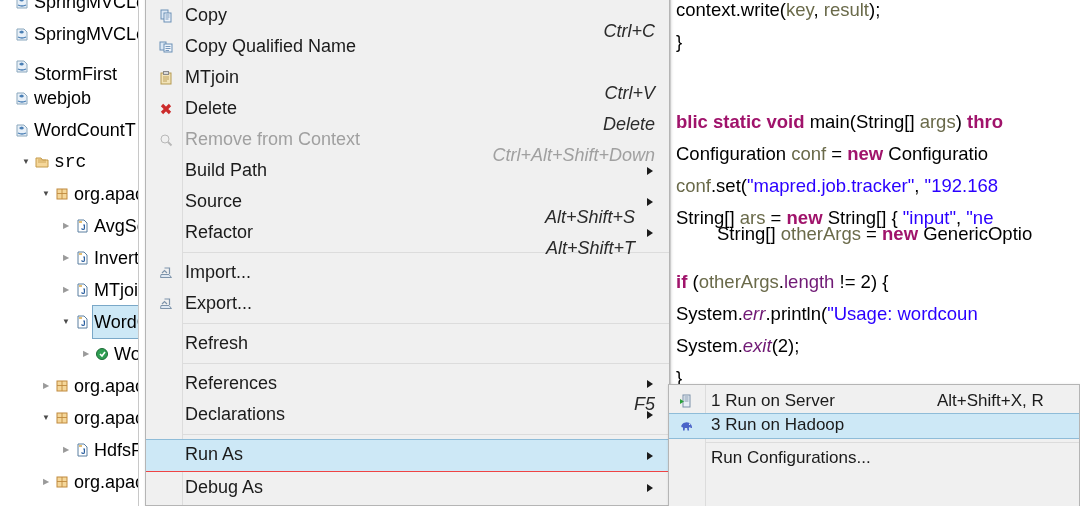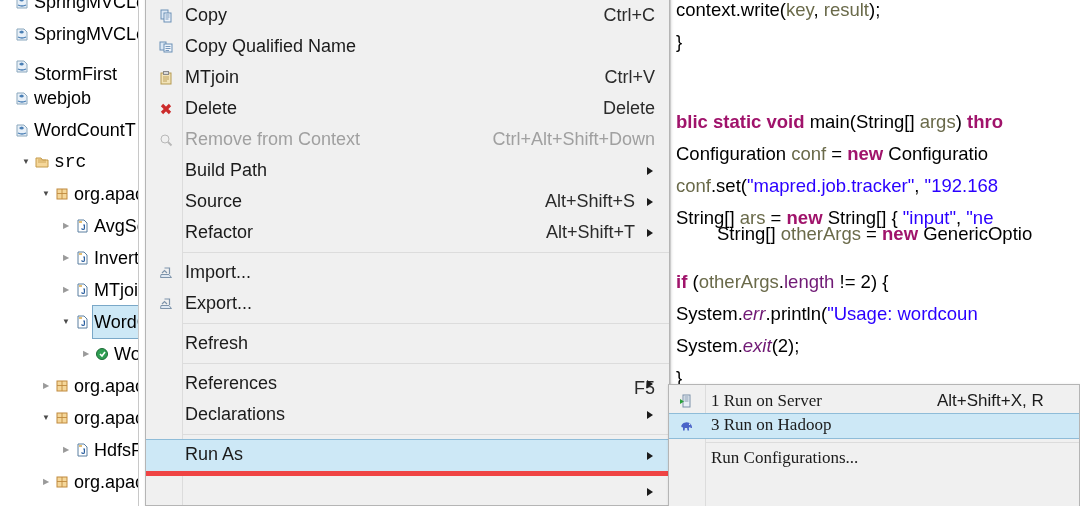--- a/index.html
+++ b/index.html
@@ -59,34 +59,34 @@
   }
   .mi{
     position:relative;height:31px;line-height:31px;
     font-size:18px;color:#1b1b1b;white-space:nowrap;
   }
   .mi .mi-ico{
     position:absolute;left:10px;top:0;width:20px;height:31px;
     display:flex;align-items:center;justify-content:center;
   }
   .mi .mi-label{position:absolute;left:39px;top:0;}
-  .mi .mi-accel{position:absolute;right:34px;top:0;color:#2b2b2b;}
+  .mi .mi-accel{position:absolute;right:34px;top:16px;color:#2b2b2b;font-style:italic;}
   .mi .mi-arrow{
     position:absolute;right:14px;top:0;width:10px;height:31px;
     display:flex;align-items:center;justify-content:center;
   }
   .mi .mi-arrow i{
     display:block;width:0;height:0;
     border-left:6px solid #1b1b1b;
     border-top:4px solid transparent;
     border-bottom:4px solid transparent;
   }
   .mi.disabled .mi-label,.mi.disabled .mi-accel{color:#a0a0a0;}
   .mi.selected{
-    background:#cde8f6;border-top:1px solid #8fbcd8;border-bottom:5px solid #ef4444;
+    background:#cde8f6;border-top:1px solid #8fbcd8;border-bottom:1px solid #ef4444;
     height:31px;line-height:29px;
   }
   .sep{height:1px;background:#dcdcdc;margin:4px 0 4px 36px;}
 
   
   #submenu{
     position:absolute;left:668px;top:384px;width:412px;height:130px;
     background:#f0f0f0;border:1px solid #b5b5b5;
     box-shadow:1px 1px 3px rgba(0,0,0,.18);
     box-sizing:border-box;
@@ -96,21 +96,21 @@
     background:#f0f0f0;border-right:1px solid #dcdcdc;
   }
   .smi{
     position:relative;height:24px;line-height:24px;
     font-size:17px;color:#1b1b1b;white-space:nowrap;
   }
   .smi .smi-ico{
     position:absolute;left:8px;top:0;width:20px;height:24px;
     display:flex;align-items:center;justify-content:center;
   }
-  .smi .smi-label{position:absolute;left:42px;top:0;font-family:Liberation Serif, serif;}
+  .smi .smi-label{position:absolute;left:42px;top:0;}
   .smi .smi-accel{position:absolute;left:268px;top:0;}
   .smi.selected{background:#cde8f6;border-top:1px solid #8fbcd8;border-bottom:1px solid #8fbcd8;line-height:22px;}
   .ssep{height:1px;background:#dcdcdc;margin:3px 0 3px 36px;}
 
   
   #editor{
     position:absolute;left:668px;top:0;right:0;height:384px;
     background:#ffffff;overflow:hidden;
     font-family:"Liberation Sans","DejaVu Sans",sans-serif;
   }
@@ -438,20 +438,21 @@
           </span>
         </div>
         <div class="sep"></div>
         <div class="mi selected">
           <span class="mi-label">Run As</span>
           <span class="mi-arrow">
             <i></i>
           </span>
         </div>
         <div class="mi">
+          <span class="mi-label">Debug As</span>
           <span class="mi-arrow">
             <i></i>
           </span>
         </div>
         <div class="mi">
           <span class="mi-label">Profile As</span>
           <span class="mi-arrow"></span>
         </div>
       </div>
   </div>

